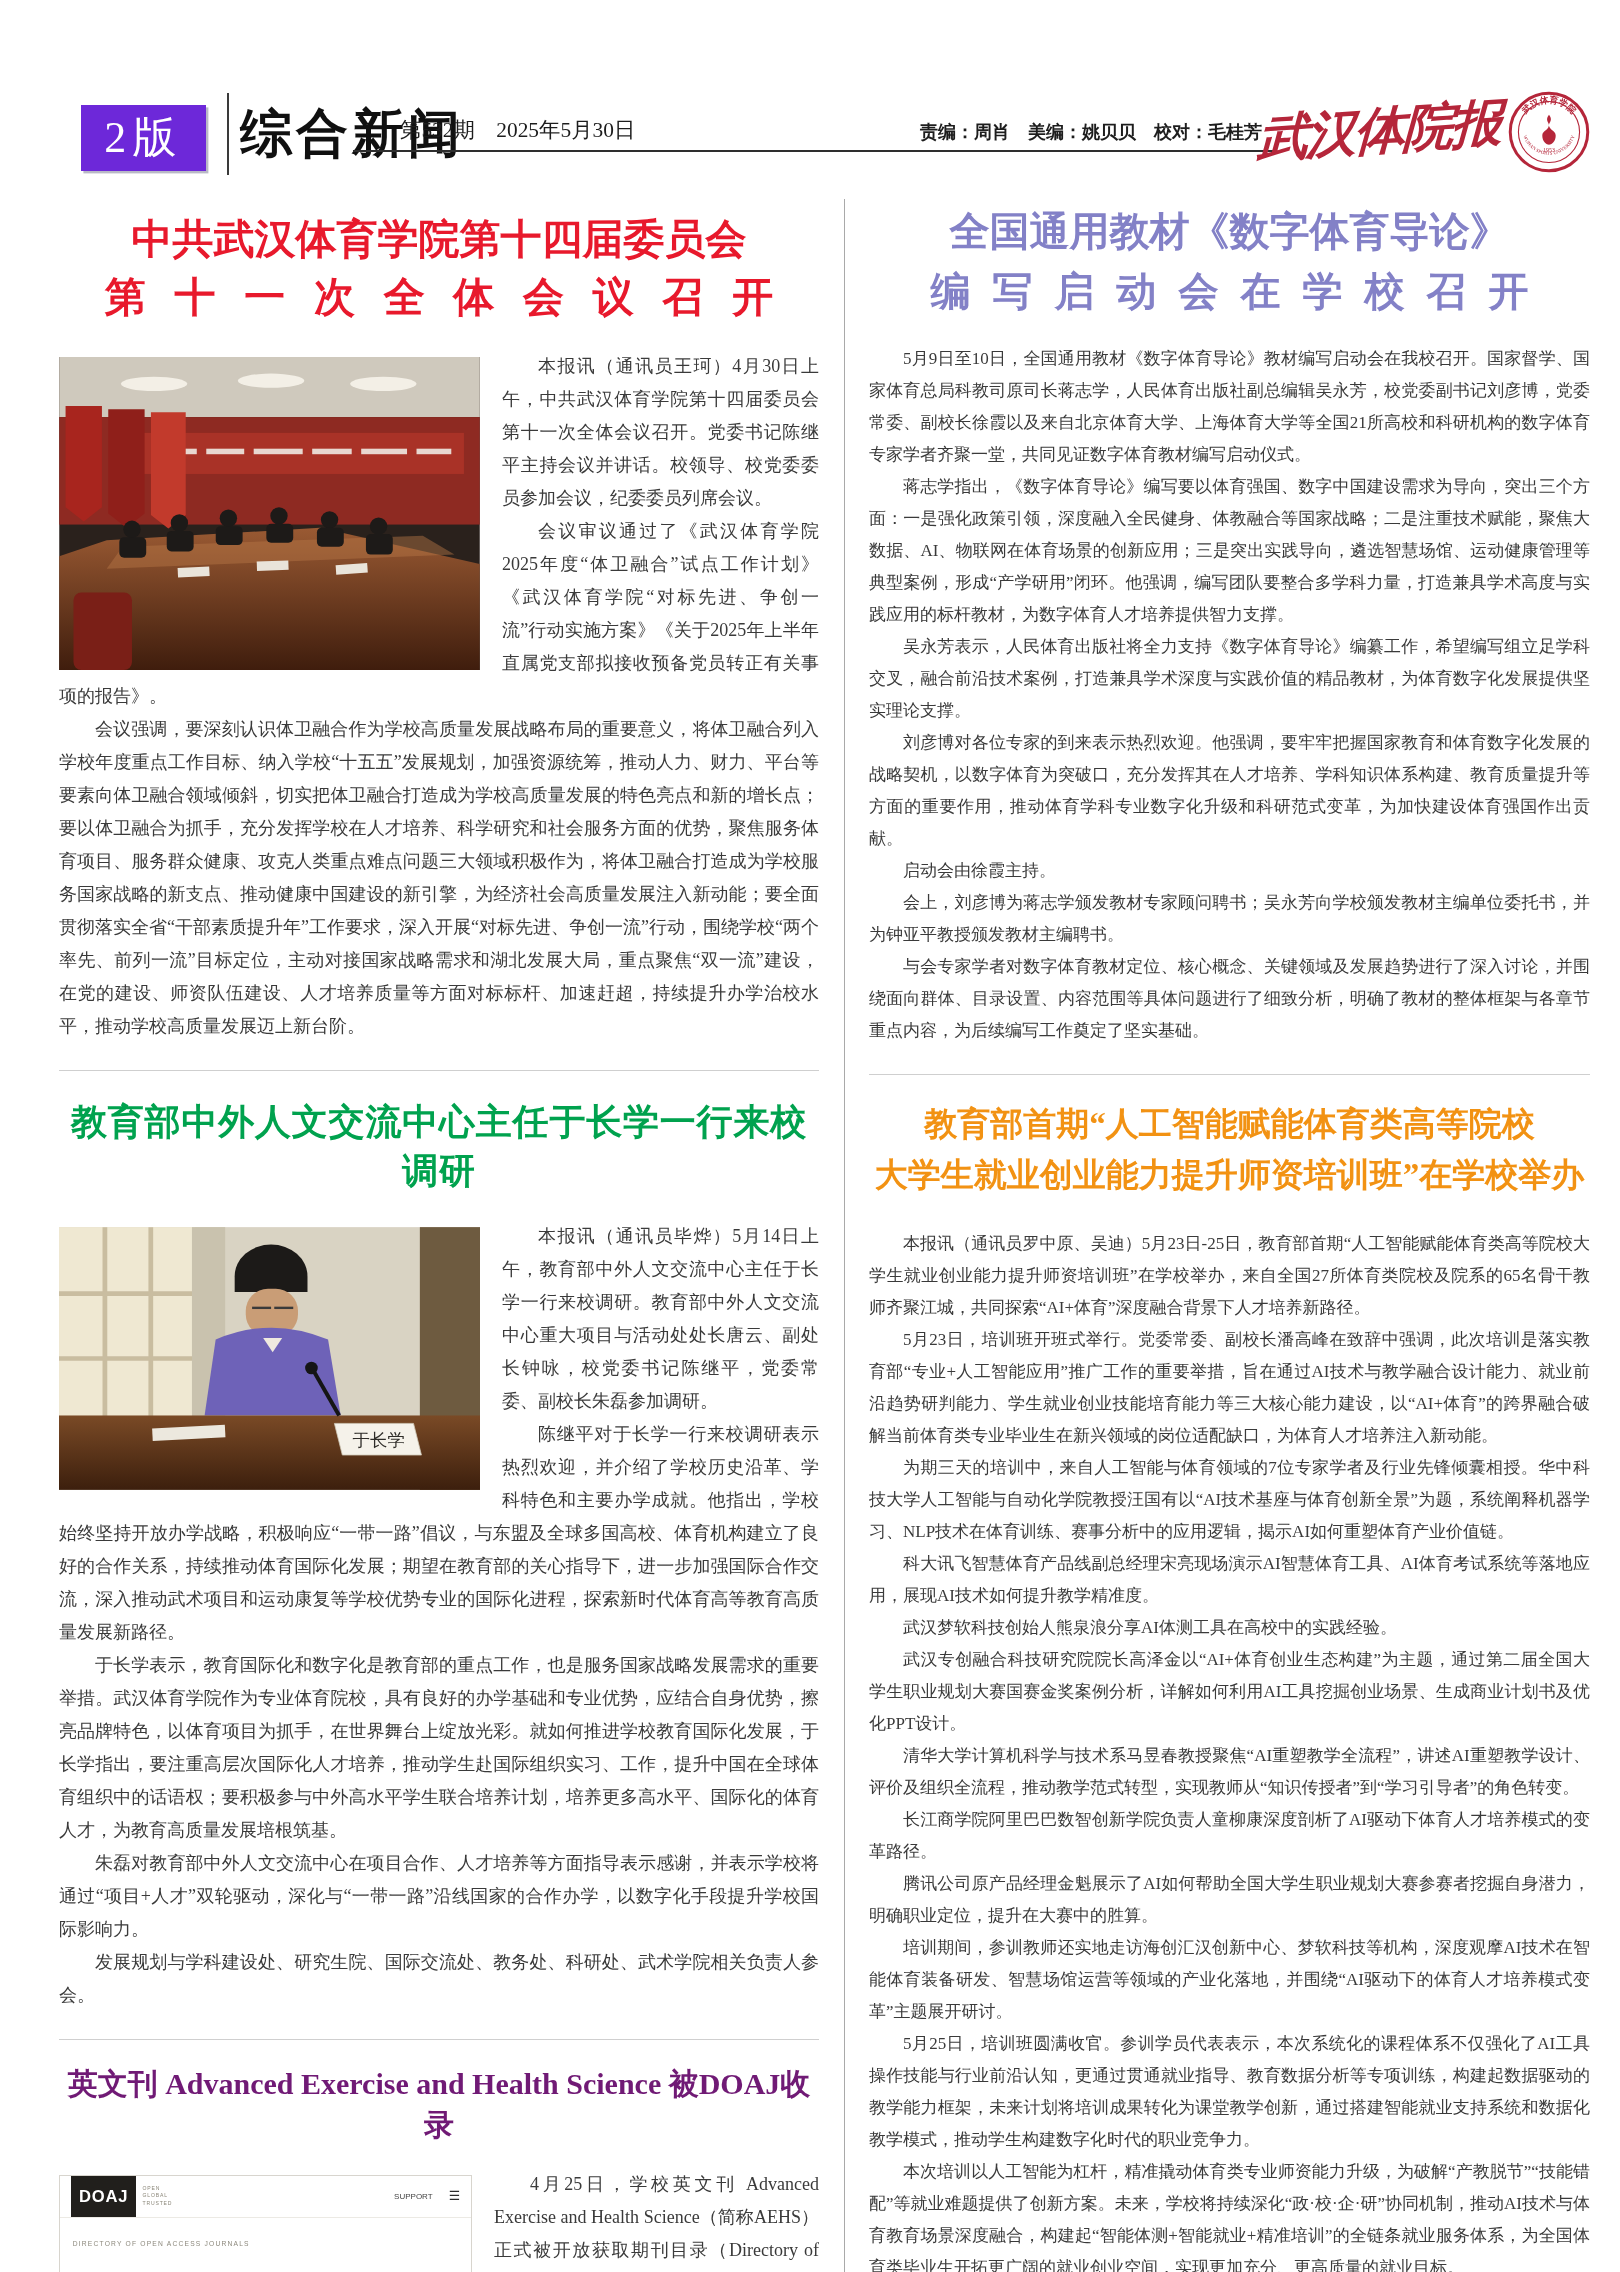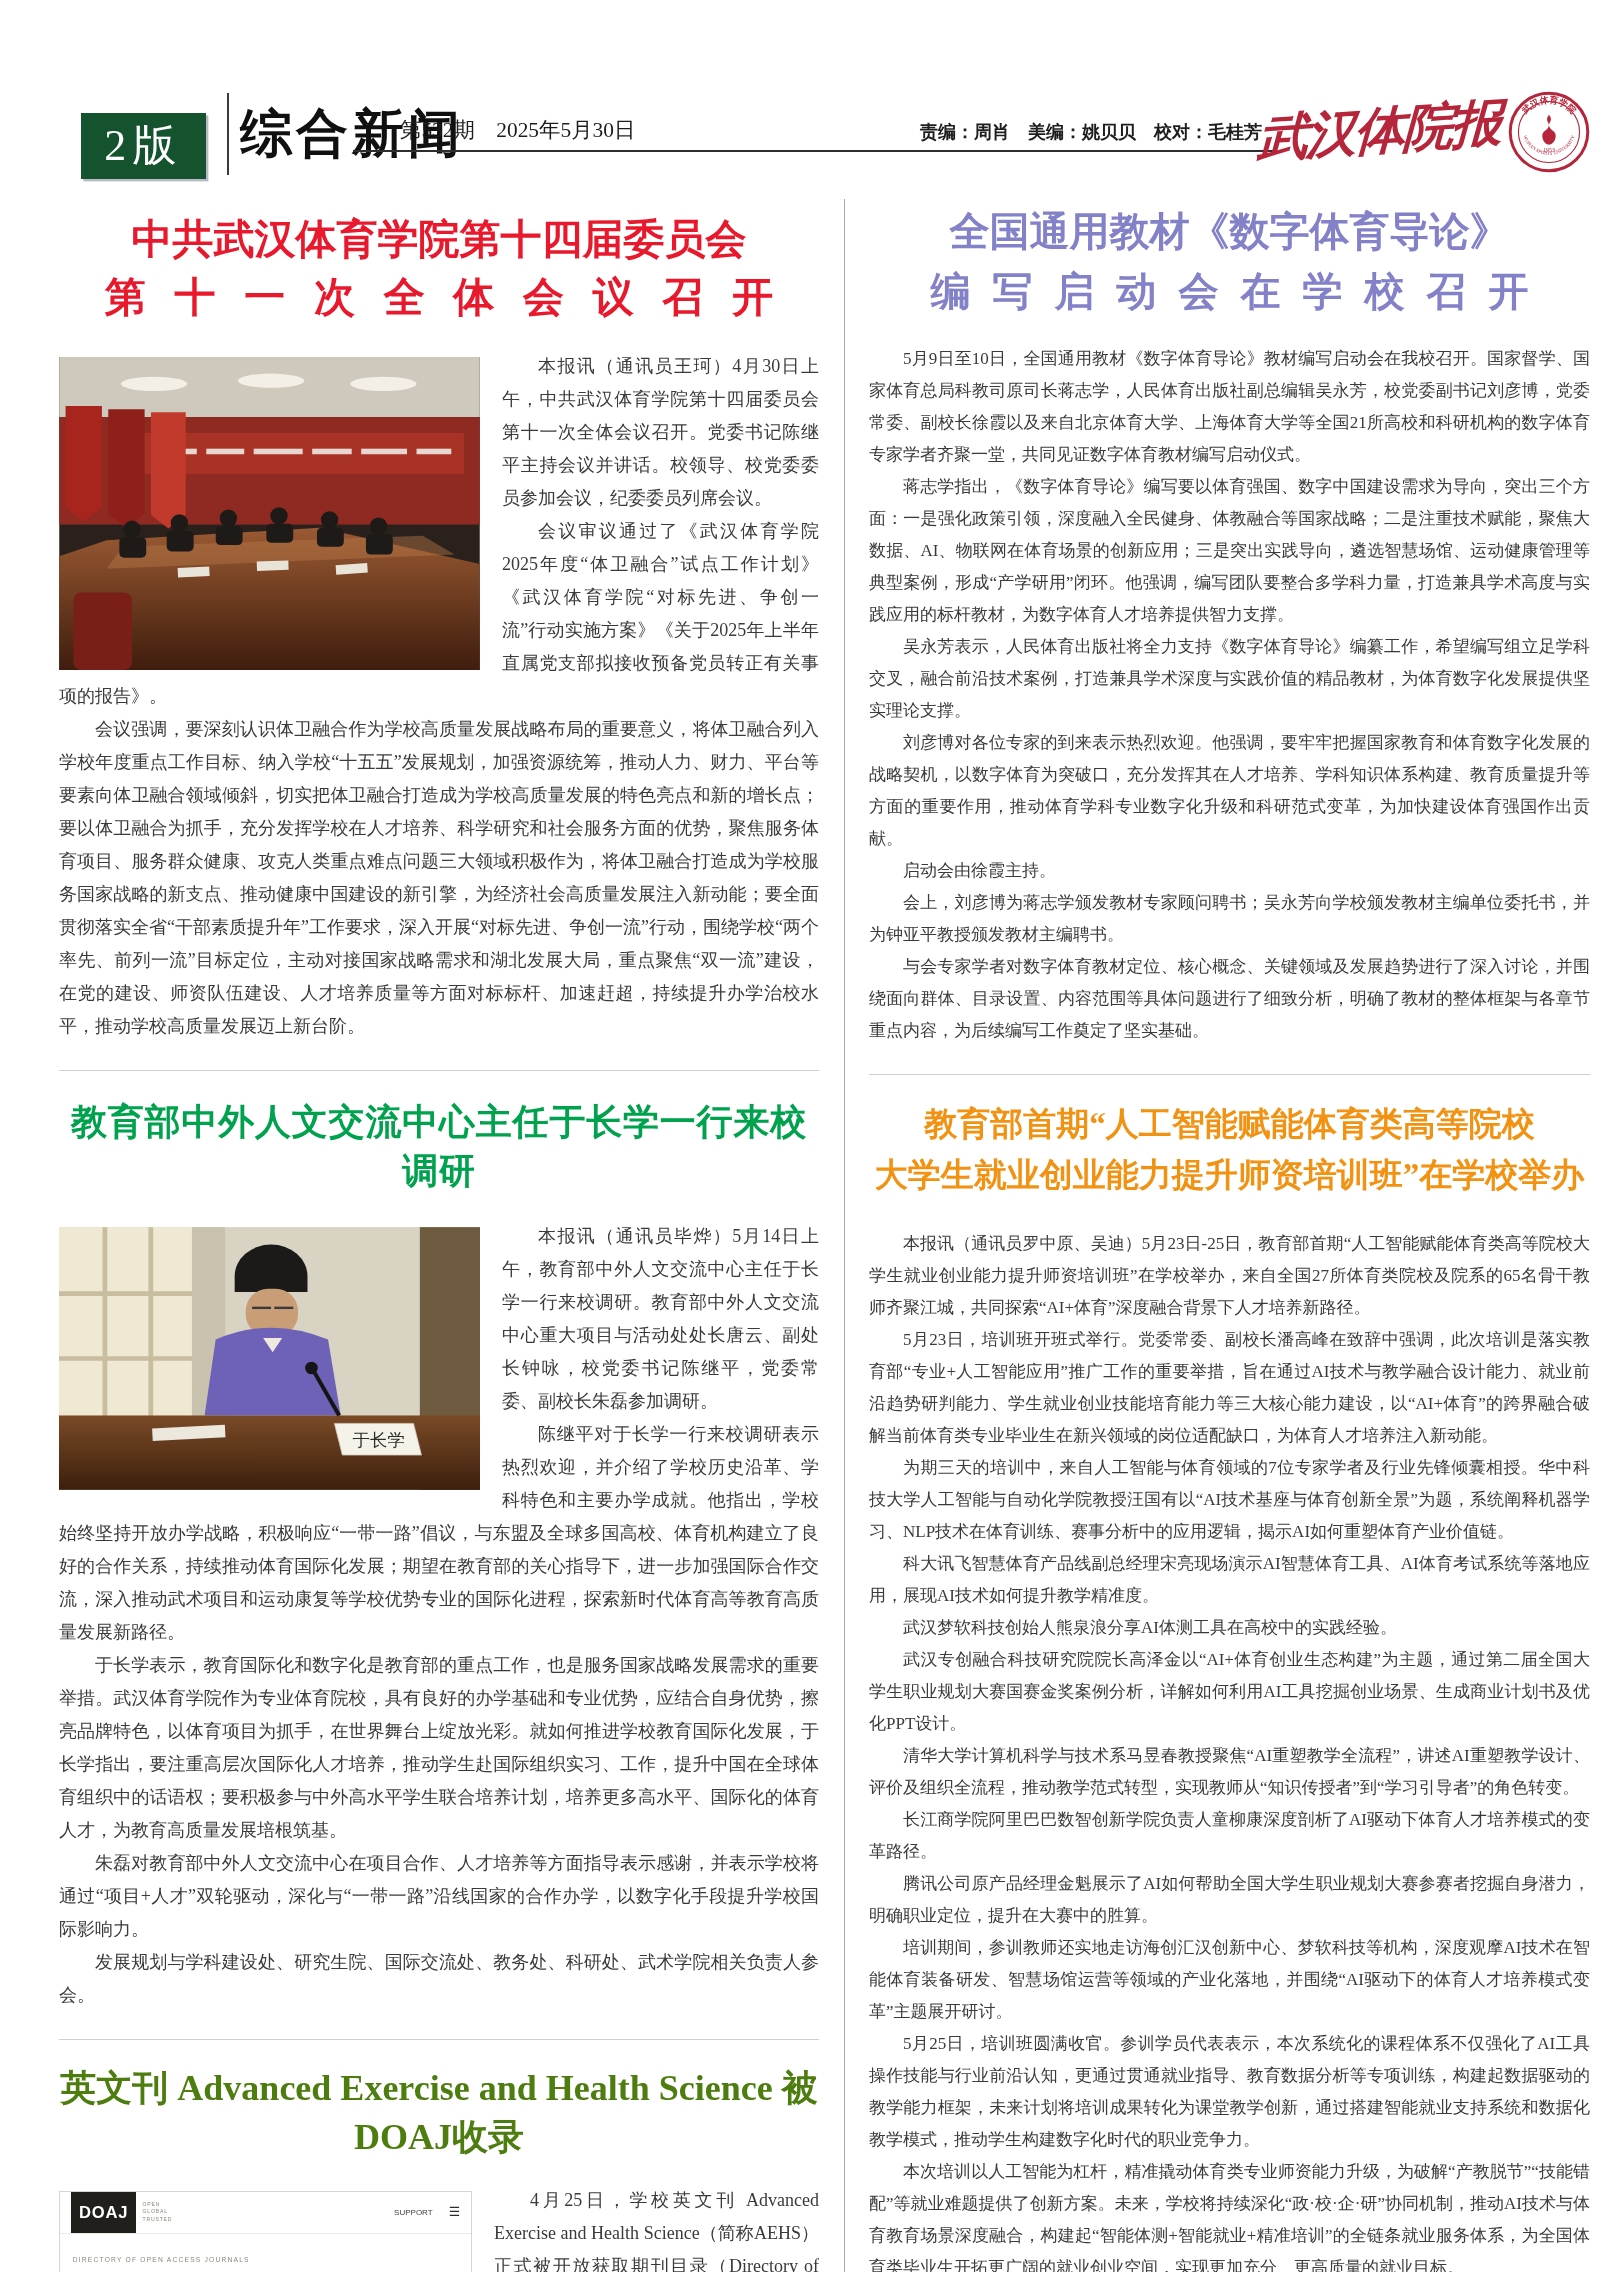--- a/index.html
+++ b/index.html
@@ -1,21 +1,21 @@
 <!DOCTYPE html>
 <html style="font-size:12.7px"><head>
 <meta charset="utf-8">
 <style>
   html,body{margin:0;padding:0;background:#e8e8e8;}
   .page{position:relative;width:1621px;height:2273px;background:#ffffff;margin:0 auto;
         font-family:"Liberation Serif","DejaVu Sans",serif;color:#3a3a3a;overflow:hidden;}
 
   
   .hdr{position:absolute;top:93px;left:59px;width:1531px;height:87px;}
-  .badge{position:absolute;left:22px;top:20px;width:125px;height:66px;background:#14532d;
+  .badge{position:absolute;left:22px;top:12px;width:125px;height:66px;background:#6d28d9;
          color:#fff;font-size:44px;line-height:66px;text-align:center;letter-spacing:6.3px;
          box-shadow:2.4px 2.4px 0 #b9b9c6;}
   .vrule{position:absolute;left:168px;top:0;width:1.6px;height:82px;background:#3a3a3a;}
   .section{position:absolute;left:181px;top:6.3px;font-size:52px;font-weight:900;color:#101010;
            font-family:"Liberation Sans","DejaVu Sans",sans-serif;letter-spacing:4px;}
   .mid{position:absolute;left:294px;right:317px;top:0;height:59px;border-bottom:2.4px solid #2e2e2e;
        display:flex;justify-content:space-between;align-items:flex-end;padding:0 11px 6.3px 47px;box-sizing:border-box;}
   .issue{font-size:21.4px;color:#1d1d1d;}
   .credits{font-size:18px;color:#1d1d1d;font-weight:bold;}
   .masthead{position:absolute;right:0;top:-12.7px;width:310px;height:103px;display:flex;align-items:center;justify-content:flex-end;}
@@ -33,21 +33,21 @@
   .body{text-align:justify;}
   .body::after{content:"";display:block;clear:both;}
   .col-left .body{font-size:18px;line-height:33px;}
   .col-right .body{font-size:17px;line-height:32px;font-family:Liberation Serif, serif;}
   .body p{margin:0;text-indent:2em;}
 
   .hl{text-align:center;font-weight:bold;font-family:"Liberation Serif","DejaVu Serif",serif;}
   .hl-red1{font-size:41px;color:#e8192c;line-height:1.42;margin:11px 0 24px;}
   .hl-red1 .sp{letter-spacing:0.70em;margin-right:-0.70em;}
   .hl-green{font-size:36px;color:#00a24e;margin:27px 0 24px;letter-spacing:0.8px;}
-  .hl-red3{font-size:36px;color:#4d7c0f;margin:24px 0 22px;}
+  .hl-red3{font-size:30px;color:#701a75;margin:24px 0 22px;}
   .hl-purple{font-size:40px;color:#8381c7;line-height:1.5;margin:3.2px 0 20.6px;}
   .hl-purple .sp{letter-spacing:0.55em;margin-right:-0.55em;}
   .hl-orange{font-size:33px;color:#f29213;line-height:1.55;margin:24px 0 27px;}
 
   .divider{border:none;border-top:1.6px solid #cfcfcf;margin:27px 0 4.7px;clear:both;}
 
   
   .photo{float:left;margin:6.3px 22px 6.3px 0;display:block;}
   .photo svg{display:block;}
   .photo-meeting{width:421px;height:313px;}

